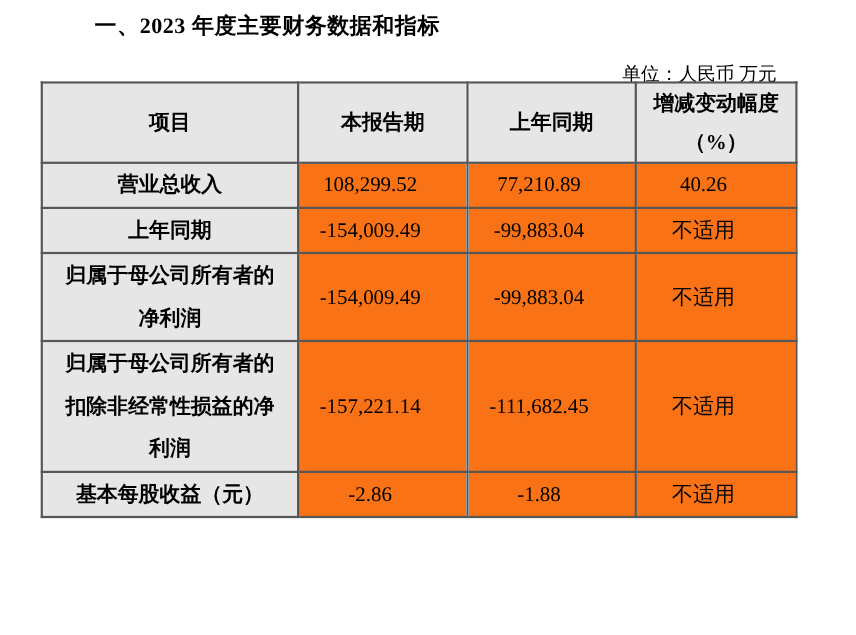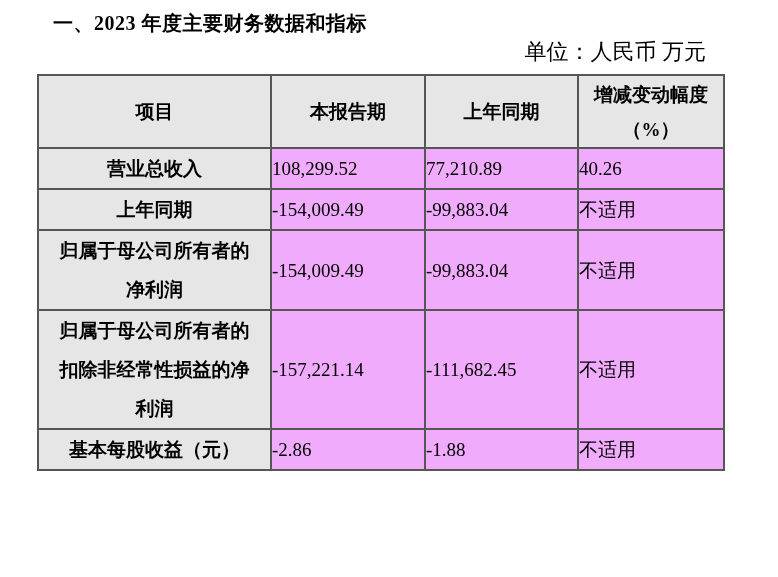--- a/index.html
+++ b/index.html
@@ -11,33 +11,33 @@
     position: relative;
     width: 778px;
     height: 577px;
     background: #ffffff;
     font-family: "Liberation Serif", "DejaVu Serif", serif;
     color: #000000;
     overflow: hidden;
   }
   .doc-title {
     position: absolute;
-    left: 53px;
+    left: 86px;
     top: 10px;
     margin: 0;
     font-size: 20px;
     font-weight: 700;
     letter-spacing: 0.5px;
     white-space: nowrap;
   }
   .unit-label {
     position: absolute;
-    top: 37px;
+    top: 56px;
     right: 72px;
-    font-size: 22px;
+    font-size: 17px;
     white-space: nowrap;
   }
   table.fin-table {
     position: absolute;
     left: 37px;
     top: 74px;
     width: 686px;
     border-collapse: collapse;
     table-layout: fixed;
   }
@@ -57,22 +57,22 @@
     height: 71px;
   }
   .fin-table tbody th.item {
     background: #e6e6e6;
     font-weight: 700;
     text-align: center;
     line-height: 39px;
     padding: 0 5px;
   }
   .fin-table tbody td.num {
-    background: #f0abfc;
-    text-align: left;
+    background: #f97316;
+    text-align: center;
     line-height: 39px;
     padding-right: 23px;
   }
 </style>
 </head>
 <body>
 
 <div class="page">
 
   <h1 class="doc-title">一、2023 年度主要财务数据和指标</h1>

